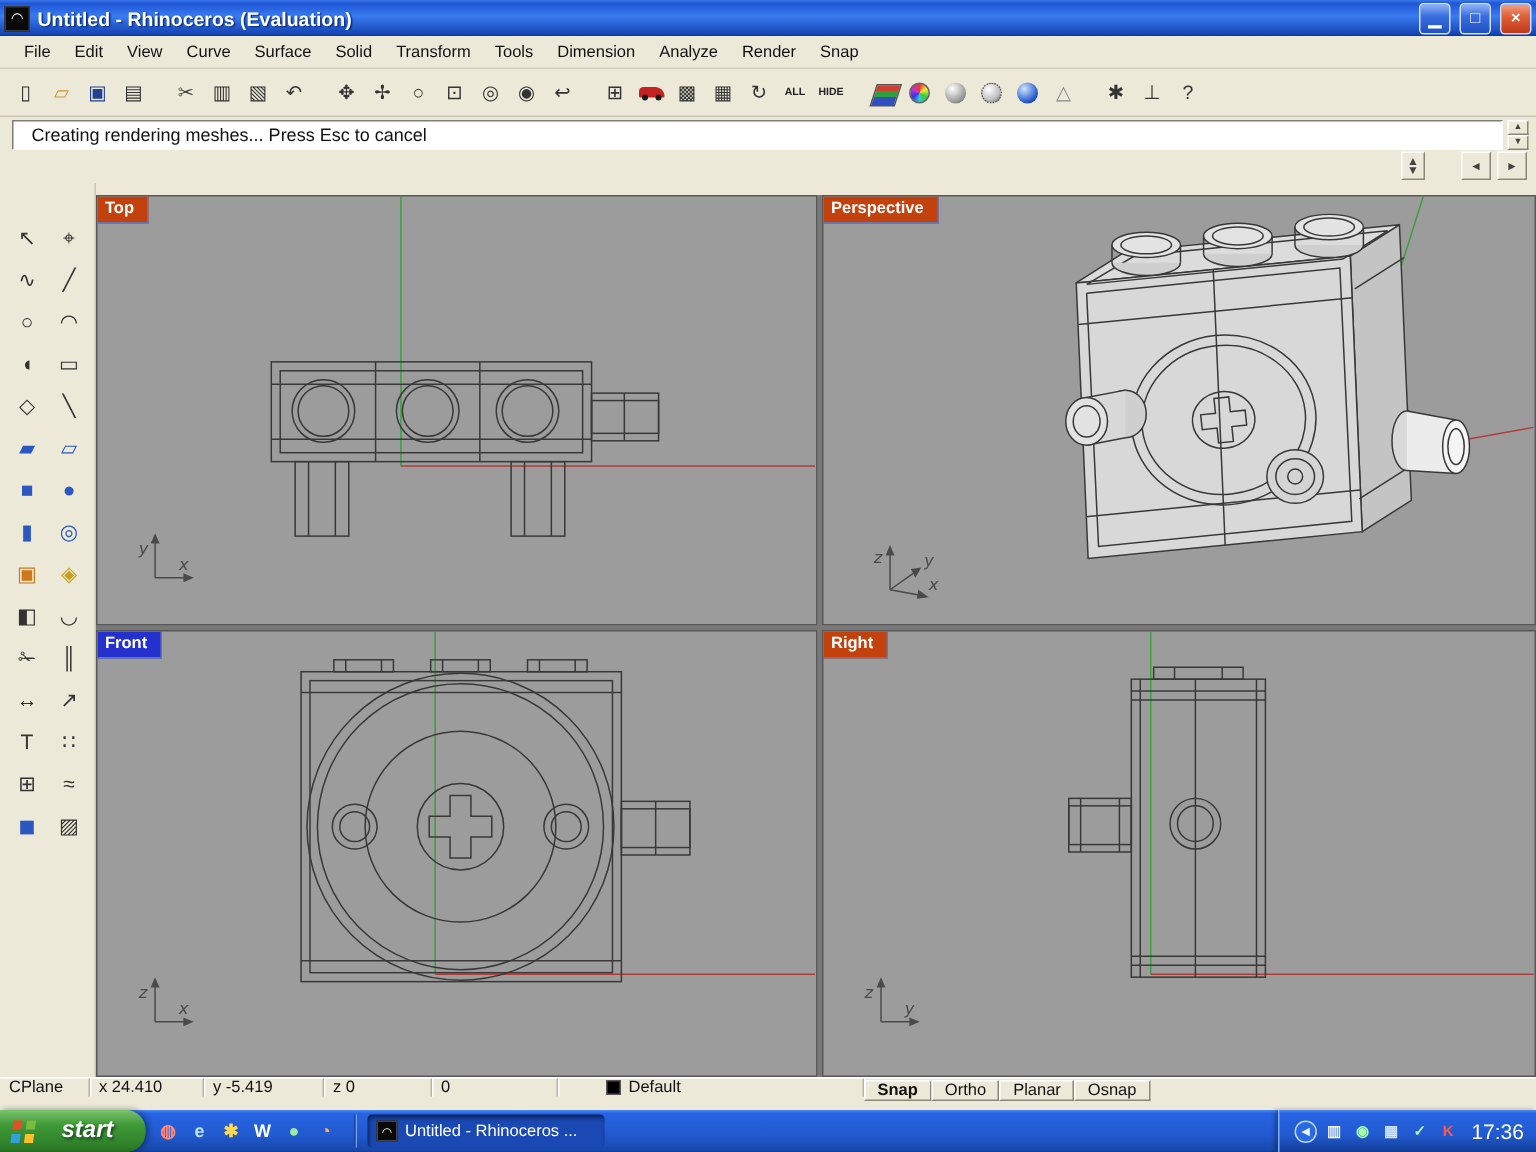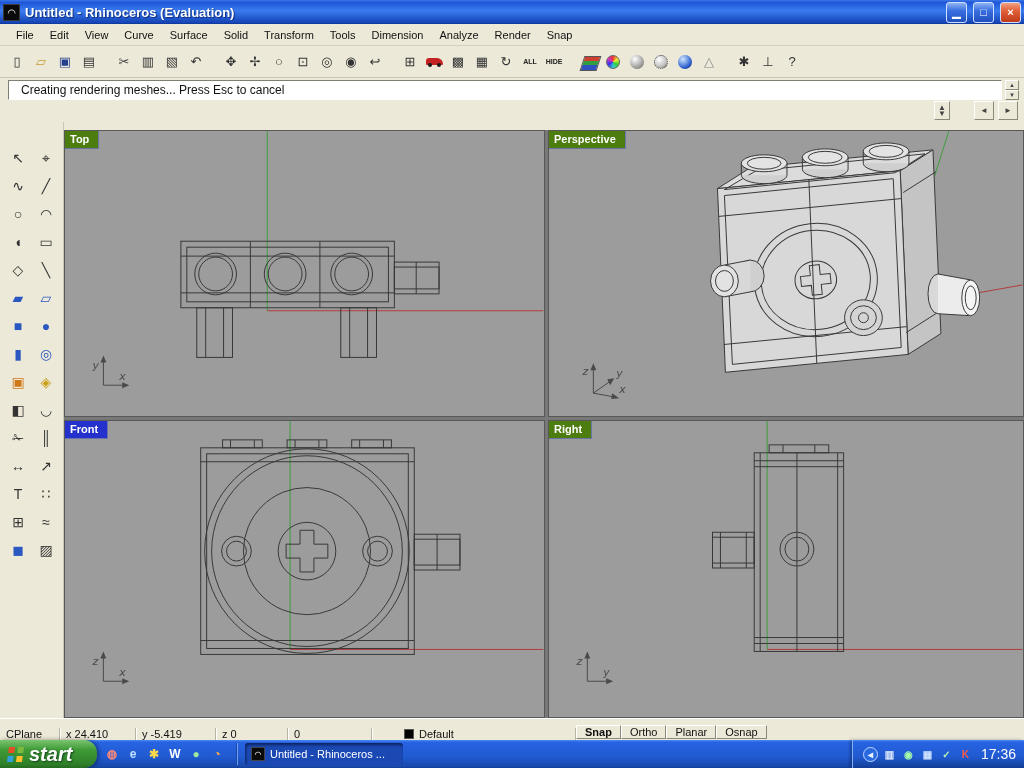--- a/index.html
+++ b/index.html
@@ -80,50 +80,50 @@
 
   
   .vp-area{position:absolute;left:64px;top:130px;width:960px;height:588px;background:#787878}
   .viewport{position:absolute;background:#9c9c9c;border:1px solid #585858;overflow:hidden}
   .vp-top{left:0;top:0;width:481px;height:287px}
   .vp-persp{left:484px;top:0;width:476px;height:287px}
   .vp-front{left:0;top:290px;width:481px;height:298px}
   .vp-right{left:484px;top:290px;width:476px;height:298px}
   .vp-svg{position:absolute;inset:0;width:100%;height:100%}
   .vp-label{position:absolute;top:0;left:0;padding:2px 9px 3px 5px;font-size:11px;font-weight:bold;color:#fff;
-    background:#4d7c0f;border-right:1px solid #6a74a8;border-bottom:1px solid #6a74a8;z-index:2}
+    background:#c2410c;border-right:1px solid #6a74a8;border-bottom:1px solid #6a74a8;z-index:2}
   .vp-label.active{background:#2531cc}
   .ax-g{stroke:#3d9e3d;stroke-width:1}
   .ax-r{stroke:#b23c3c;stroke-width:1}
   .wf{stroke:#383838;fill:none;stroke-width:1}
   .wf2{stroke:#383838;stroke-width:1}
   .hid{stroke:#ababab;fill:none;stroke-width:1}
   .axes line{stroke:#4a4a4a;stroke-width:1}
   .axes polygon{fill:#4a4a4a;stroke:none}
   .axes text{fill:#4a4a4a;font-family:"DejaVu Sans",sans-serif;font-size:11px;font-style:italic}
 
   
   .statusbar{position:absolute;left:0;top:718px;width:1024px;height:22px;background:#ece9d8;
-    border-top:1px solid #fff;display:flex;align-items:flex-end;font-size:11px;color:#111}
+    border-top:1px solid #fff;display:flex;align-items:flex-start;font-size:11px;color:#111}
   .sb-cell{display:flex;align-items:center;padding:0 6px;border-right:1px solid #b8b4a0;
     box-shadow:1px 0 0 #fff;white-space:nowrap}
   .sb-gap{width:26px;border-right:none;box-shadow:none}
   .sb-toggle{display:flex;align-items:center;justify-content:center;border:1px solid;
     border-color:#fff #8a8878 #8a8878 #fff;margin:1px 0;padding:0 8px;white-space:nowrap}
   .sb-snap{font-weight:bold}
   .swatch{width:10px;height:10px;background:#000;border:1px solid #555;margin-right:5px}
   .sb-fill{flex:1;border-right:none;box-shadow:none}
 
   
   .xptaskbar{position:absolute;left:0;top:740px;width:1024px;height:28px;
     background:linear-gradient(180deg,#4b8cf5 0%,#2763e2 8%,#215ad0 60%,#1748ab 95%,#123d96 100%);
     display:flex;align-items:center}
-  .start-btn{height:28px;width:97px;border-radius:0 13px 13px 0;display:flex;align-items:center;gap:6px;
+  .start-btn{height:28px;width:97px;border-radius:0 13px 13px 0;display:flex;align-items:center;gap:18px;
     padding-left:8px;background:linear-gradient(180deg,#7bc46e 0%,#3f9a37 35%,#2f8029 85%,#256b20 100%);
-    box-shadow:2px 0 4px rgba(0,0,0,.4);color:#fff;font-size:20px;font-weight:bold;font-style:italic;
+    box-shadow:2px 0 4px rgba(0,0,0,.4);color:#fff;font-size:16px;font-weight:bold;font-style:italic;
     text-shadow:1px 1px 2px #14421a}
   .flag{position:relative;width:15px;height:15px;transform:skewX(-8deg)}
   .flag i{position:absolute;width:6px;height:6px}
   .flag .f1{left:0;top:0;background:#e34f26}.flag .f2{right:0;top:0;background:#7cbb3f}
   .flag .f3{left:0;bottom:0;background:#32a0da}.flag .f4{right:0;bottom:0;background:#fdbf2d}
   .quick{display:flex;align-items:center;gap:3px;padding:0 6px}
   .ql-icon{width:18px;height:18px;display:flex;align-items:center;justify-content:center;
     font-size:12px;font-weight:bold;color:#eaf2ff}
   .ql-1{color:#ff8a7a}.ql-2{color:#bfe0ff}.ql-3{color:#ffd94a}.ql-4{color:#fff}.ql-5{color:#9fe89f}.ql-6{color:#ffb04a}
   .tb-divider{width:2px;height:22px;border-left:1px solid #1a46a8;border-right:1px solid #6fa0f2;margin:0 4px}

